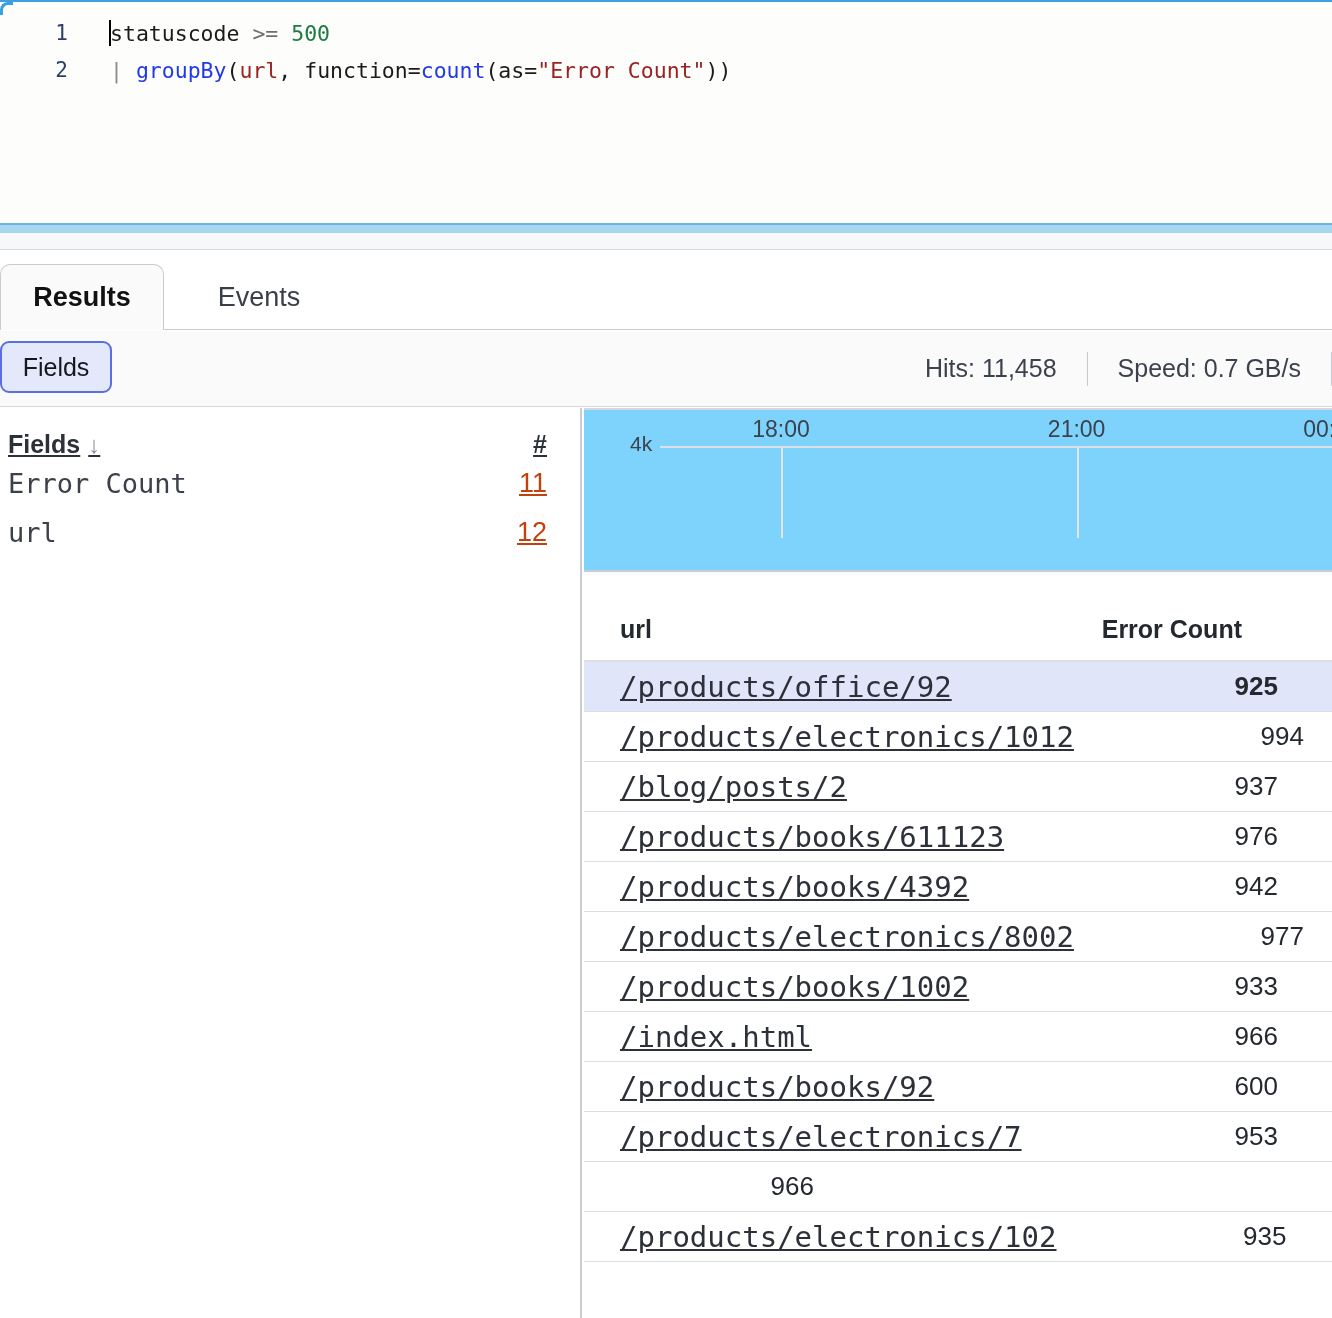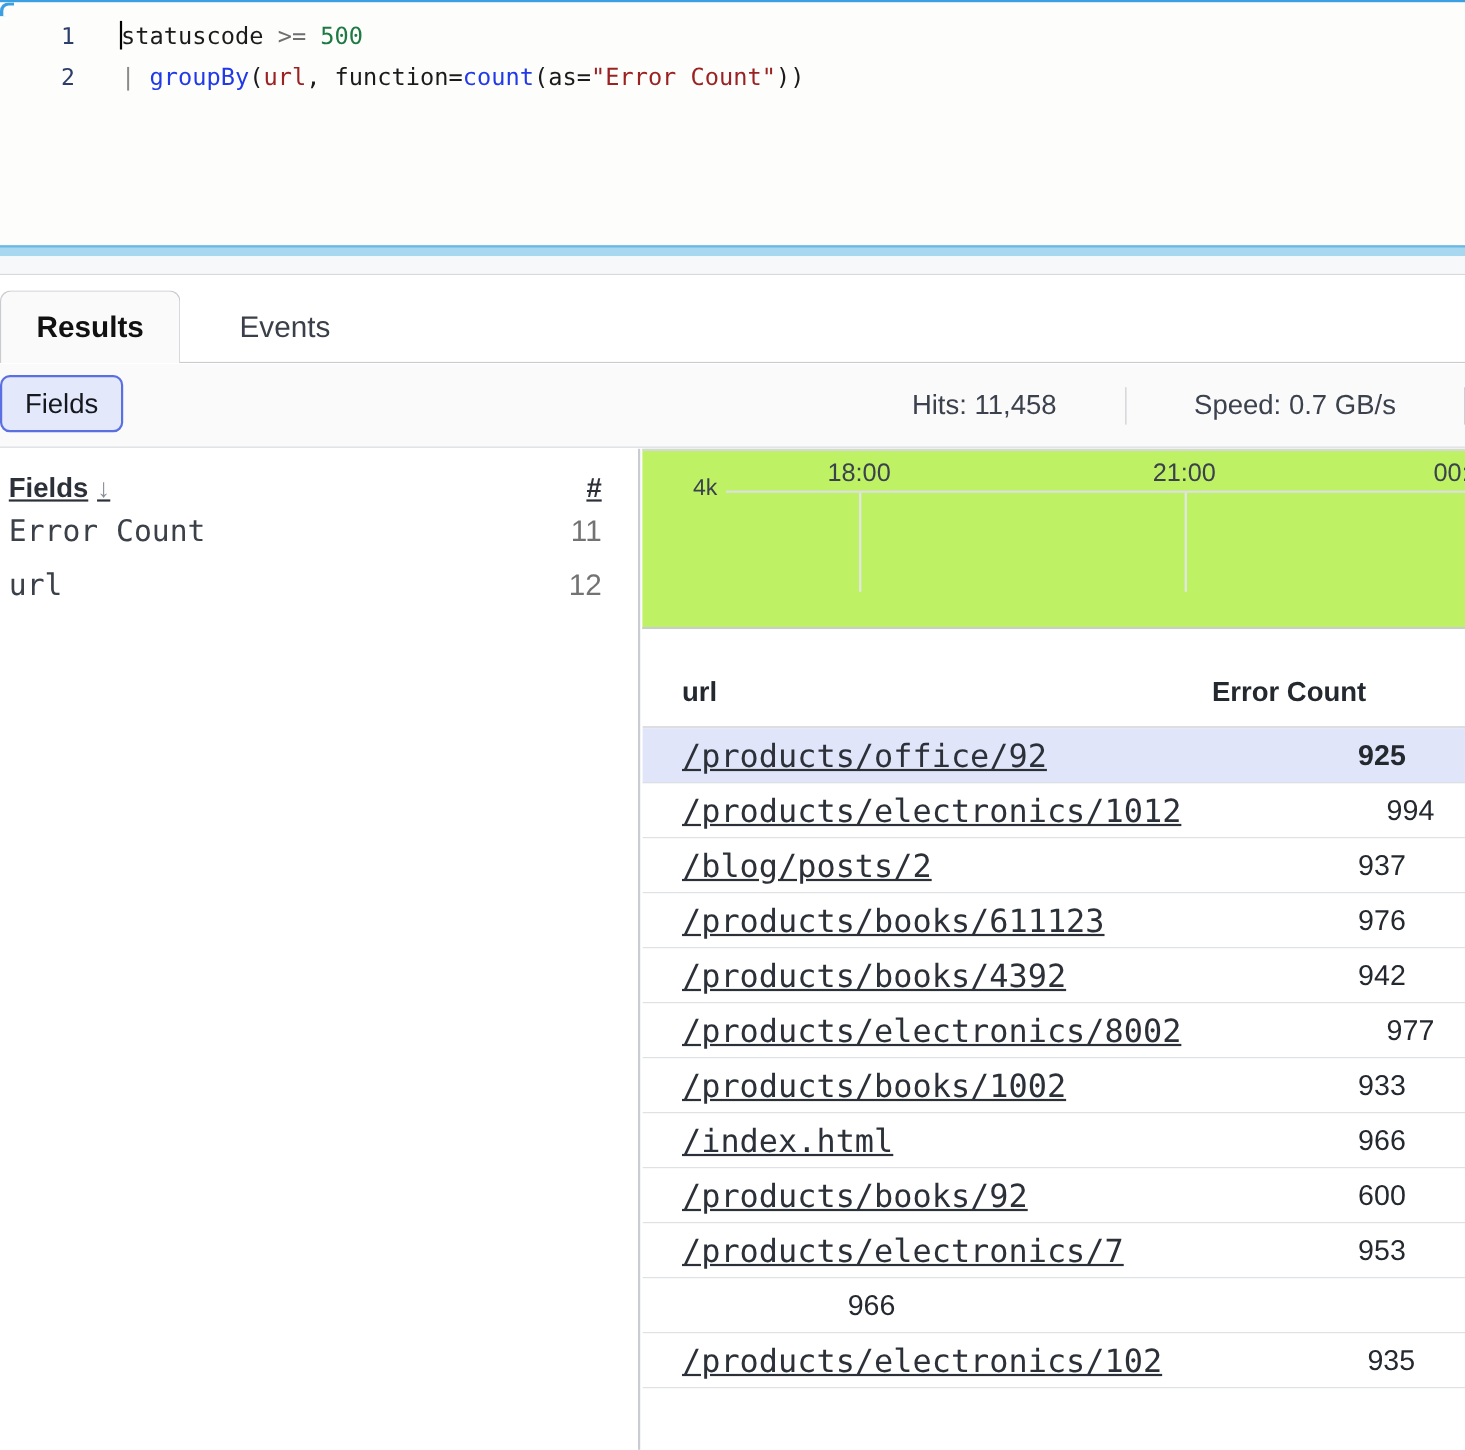--- a/index.html
+++ b/index.html
@@ -162,21 +162,20 @@
     cursor: pointer;
   }
   .stats {
     position: absolute;
     right: 0; top: 0;
     height: 75px;
     display: flex;
     align-items: center;
     font-size: 25px;
     color: #3c424d;
-    gap: 32px;
   }
   .stat-item { padding: 0 30px; white-space: nowrap; }
   .stat-sep {
     width: 1px; height: 34px;
     background: #c6c9cf;
   }
 
   
   .sidebar {
     position: absolute;
@@ -208,30 +207,31 @@
     align-items: center;
     justify-content: space-between;
     padding: 9px 33px 9px 8px;
     font-family: "DejaVu Sans Mono", "Liberation Mono", monospace;
     font-size: 27px;
     color: #3b4049;
     cursor: pointer;
   }
   .field-row .count {
     font-family: "Liberation Sans", sans-serif;
-    color: #737373;
+    color: #c2410c;
+    text-decoration: underline;
   }
 
   
   .chart {
     position: absolute;
     left: 584px; top: 408px;
     width: 748px;
     height: 164px;
-    background: #bef264;
+    background: #7dd3fc;
     border-top: 2px solid #d5d7dc;
     border-bottom: 2px solid #c9ccd2;
     box-sizing: border-box;
     overflow: hidden;
   }
   .chart-topline {
     position: absolute;
     left: 76px; top: 36px;
     right: 0; height: 2px;
     background: #dddfe3;

